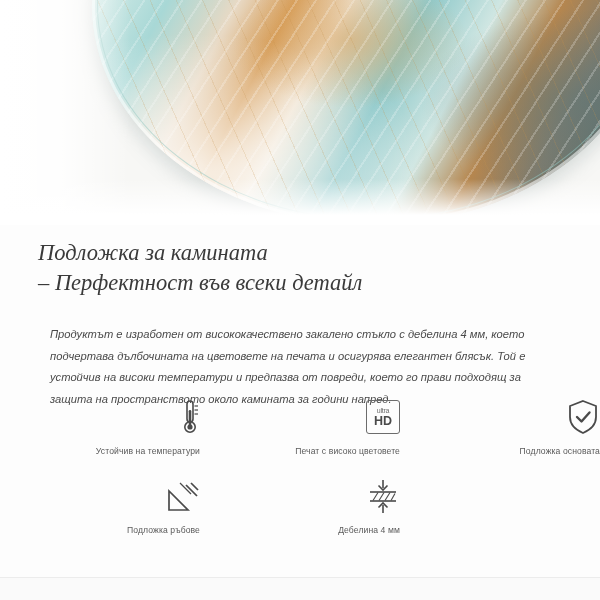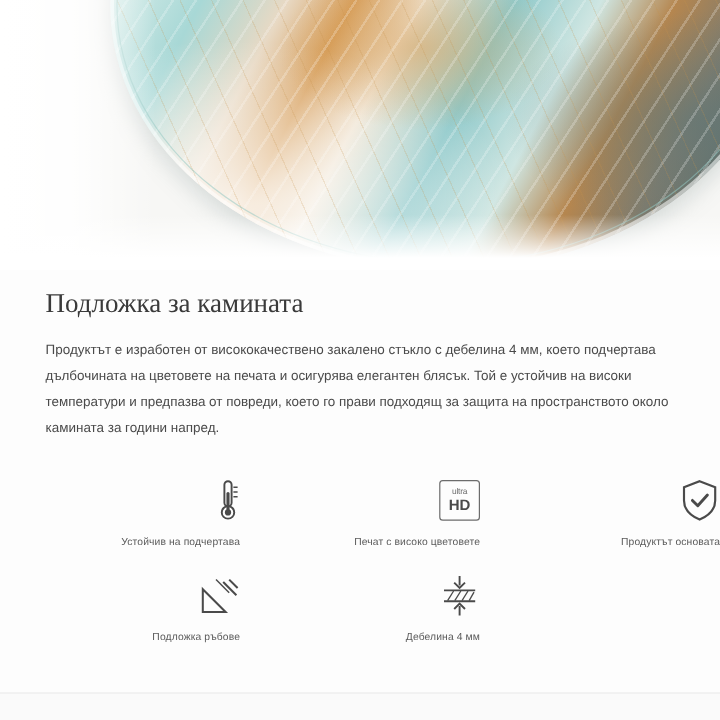--- a/index.html
+++ b/index.html
@@ -107,20 +107,21 @@
     width: 600px; height: 46px;
     background: linear-gradient(180deg, rgba(255,255,255,0) 0%, #ffffff 78%);
   }
 
   
   .content {
     position: absolute;
     left: 0;
     top: 225px;
     width: 600px;
+    font-style: italic;
   }
   .title {
     font-family: "Liberation Serif", serif;
     font-size: 22.5px;
     line-height: 30px;
     color: #3a3a3a;
     margin: 0;
     padding: 0 38px;
     font-weight: 400;
   }
@@ -131,21 +132,21 @@
   .title-block {
     padding-top: 13px;
   }
   .body-text {
     padding: 14px 38px 0 38px;
     font-size: 11.2px;
     line-height: 21.5px;
     color: #4a4a4a;
   }
   .body-text p {
-    margin: 0;
+    margin: 12px;
   }
 
   
   .features {
     position: absolute;
     left: 0;
     top: 395px;
     width: 600px;
     display: grid;
     grid-template-columns: repeat(3, 1fr);
@@ -214,20 +215,21 @@
     <div class="plate-edge"></div>
     <div class="plate-edge-inner"></div>
     <div class="hero-fade-left"></div>
     <div class="hero-fade-bottom"></div>
   </div>
 
   <div class="content">
     <div class="title-block">
       <h1 class="title">
         <span class="line">Подложка за камината</span>
+        <span class="line">– Перфектност във всеки детайл</span>
       </h1>
     </div>
     <div class="body-text">
       <p>Продуктът е изработен от висококачествено закалено стъкло с дебелина 4 мм, което подчертава дълбочината на цветовете на печата и осигурява елегантен блясък. Той е устойчив на високи температури и предпазва от повреди, което го прави подходящ за защита на пространството около камината за години напред.</p>
     </div>
   </div>
 
   <div class="features">
 
     <div class="feature">
@@ -235,41 +237,41 @@
         <svg width="20" height="38" viewBox="0 0 20 38" aria-hidden="true">
           <rect x="7" y="3" width="6" height="21" rx="3" fill="none" stroke="#4a4a4a" stroke-width="1.6"></rect>
           <circle cx="10" cy="29" r="5.2" fill="none" stroke="#4a4a4a" stroke-width="1.6"></circle>
           <rect x="8.7" y="12" width="2.6" height="17" rx="1.3" fill="#4a4a4a"></rect>
           <circle cx="10" cy="29" r="2.6" fill="#4a4a4a"></circle>
           <line x1="14.5" y1="8" x2="18" y2="8" stroke="#4a4a4a" stroke-width="1.2"></line>
           <line x1="14.5" y1="12" x2="18" y2="12" stroke="#4a4a4a" stroke-width="1.2"></line>
           <line x1="14.5" y1="16" x2="18" y2="16" stroke="#4a4a4a" stroke-width="1.2"></line>
         </svg>
       </div>
-      <div class="feature-label">Устойчив на подчертава</div>
+      <div class="feature-label">Устойчив на температури</div>
     </div>
 
     <div class="feature">
       <div class="feature-icon">
         <div class="ultrahd">
           <span class="u1">ultra</span>
           <span class="u2">HD</span>
         </div>
       </div>
       <div class="feature-label">Печат с високо цветовете</div>
     </div>
 
     <div class="feature">
       <div class="feature-icon">
         <svg width="34" height="38" viewBox="0 0 34 38" aria-hidden="true">
           <path d="M17 3 L30 8 V19 C30 27 24 32 17 35 C10 32 4 27 4 19 V8 Z" fill="none" stroke="#4a4a4a" stroke-width="1.8"></path>
           <path d="M11 19 L15.5 23.5 L23.5 14.5" fill="none" stroke="#4a4a4a" stroke-width="2.4" stroke-linecap="round" stroke-linejoin="round"></path>
         </svg>
       </div>
-      <div class="feature-label">Продуктът основата</div>
+      <div class="feature-label">Подложка основата</div>
     </div>
 
 
     <div class="feature">
       <div class="feature-icon">
         <svg width="34" height="34" viewBox="0 0 34 34" aria-hidden="true">
           <path d="M3 31 L3 12 L22 31 Z" fill="none" stroke="#4a4a4a" stroke-width="1.7"></path>
           <line x1="20" y1="6" x2="31" y2="17" stroke="#4a4a4a" stroke-width="1.7"></line>
           <line x1="25" y1="4" x2="32" y2="11" stroke="#4a4a4a" stroke-width="1.7"></line>
           <line x1="14" y1="4" x2="25" y2="15" stroke="#4a4a4a" stroke-width="1.2"></line>

